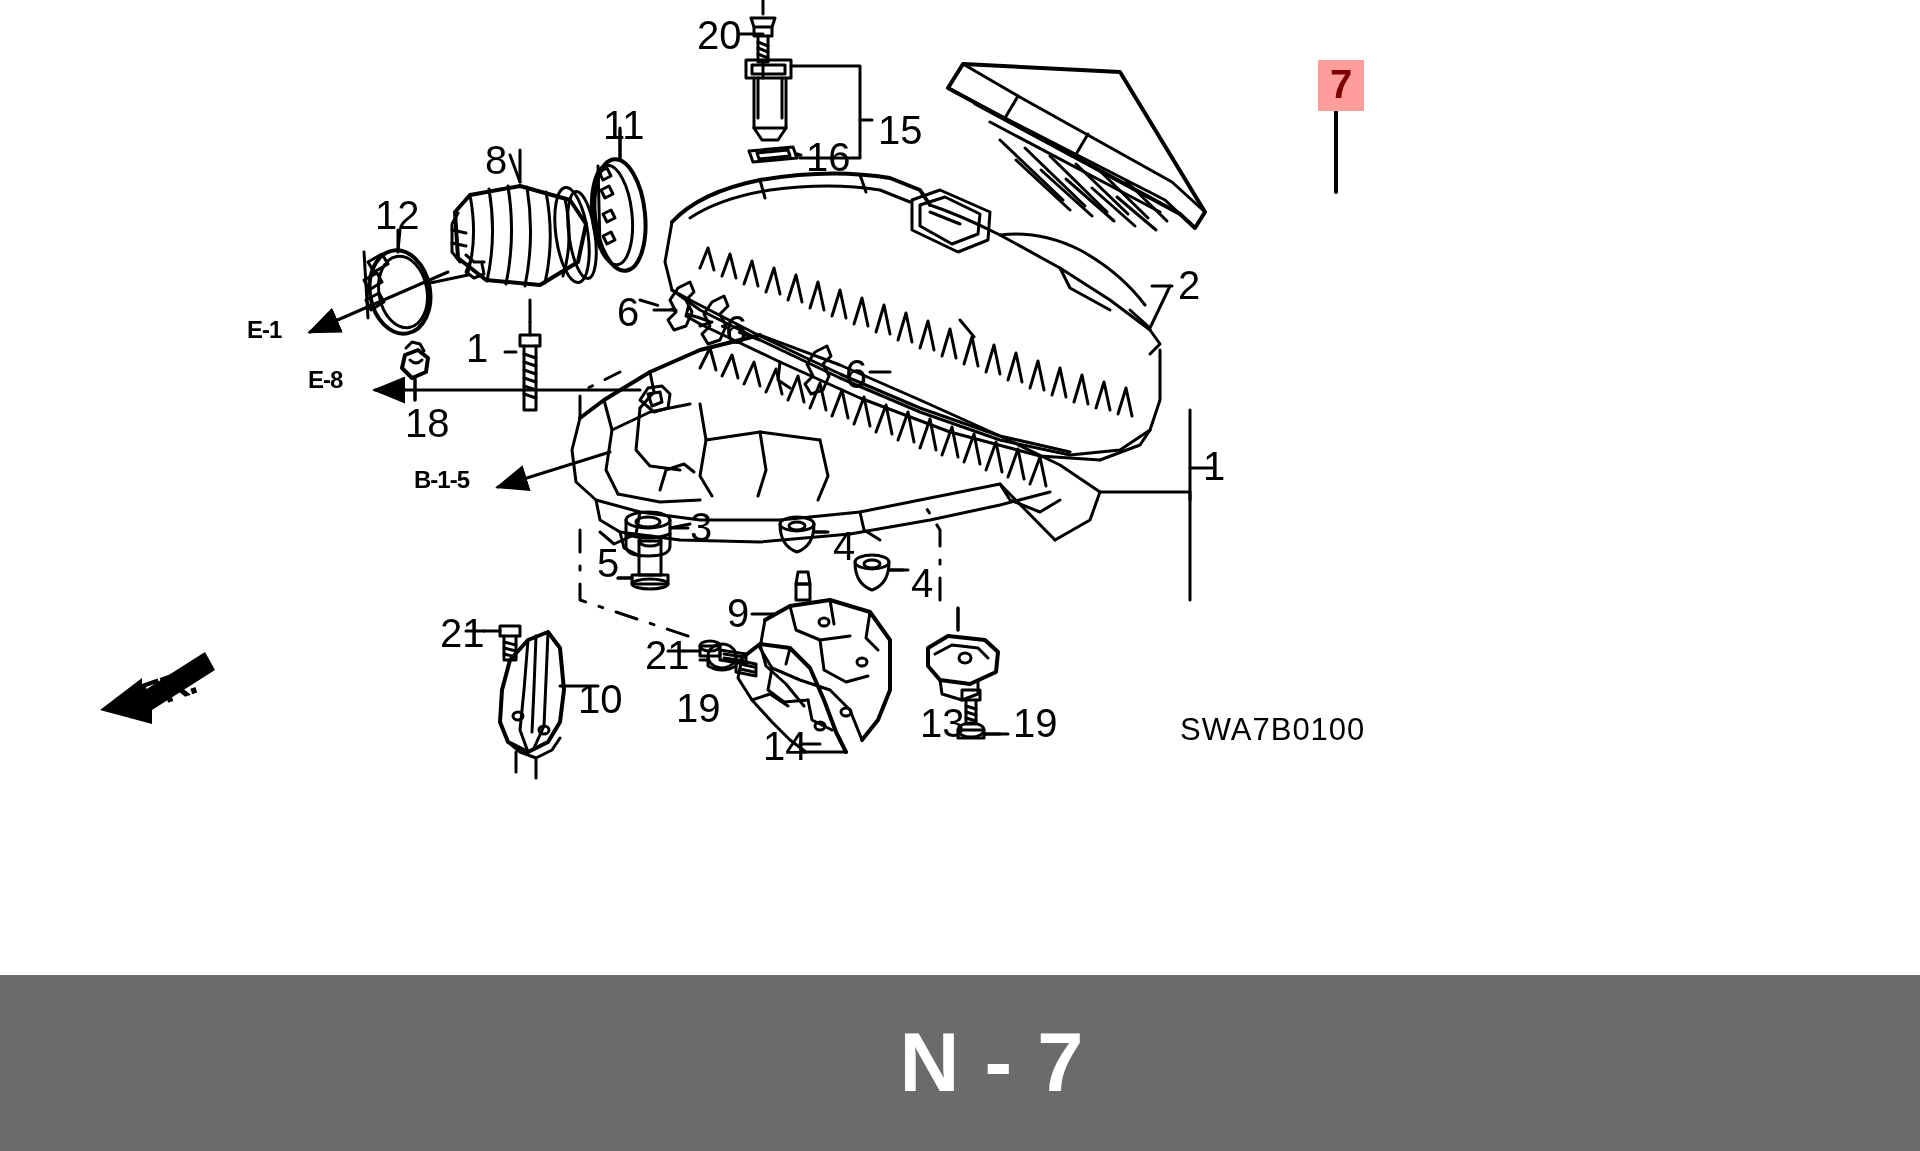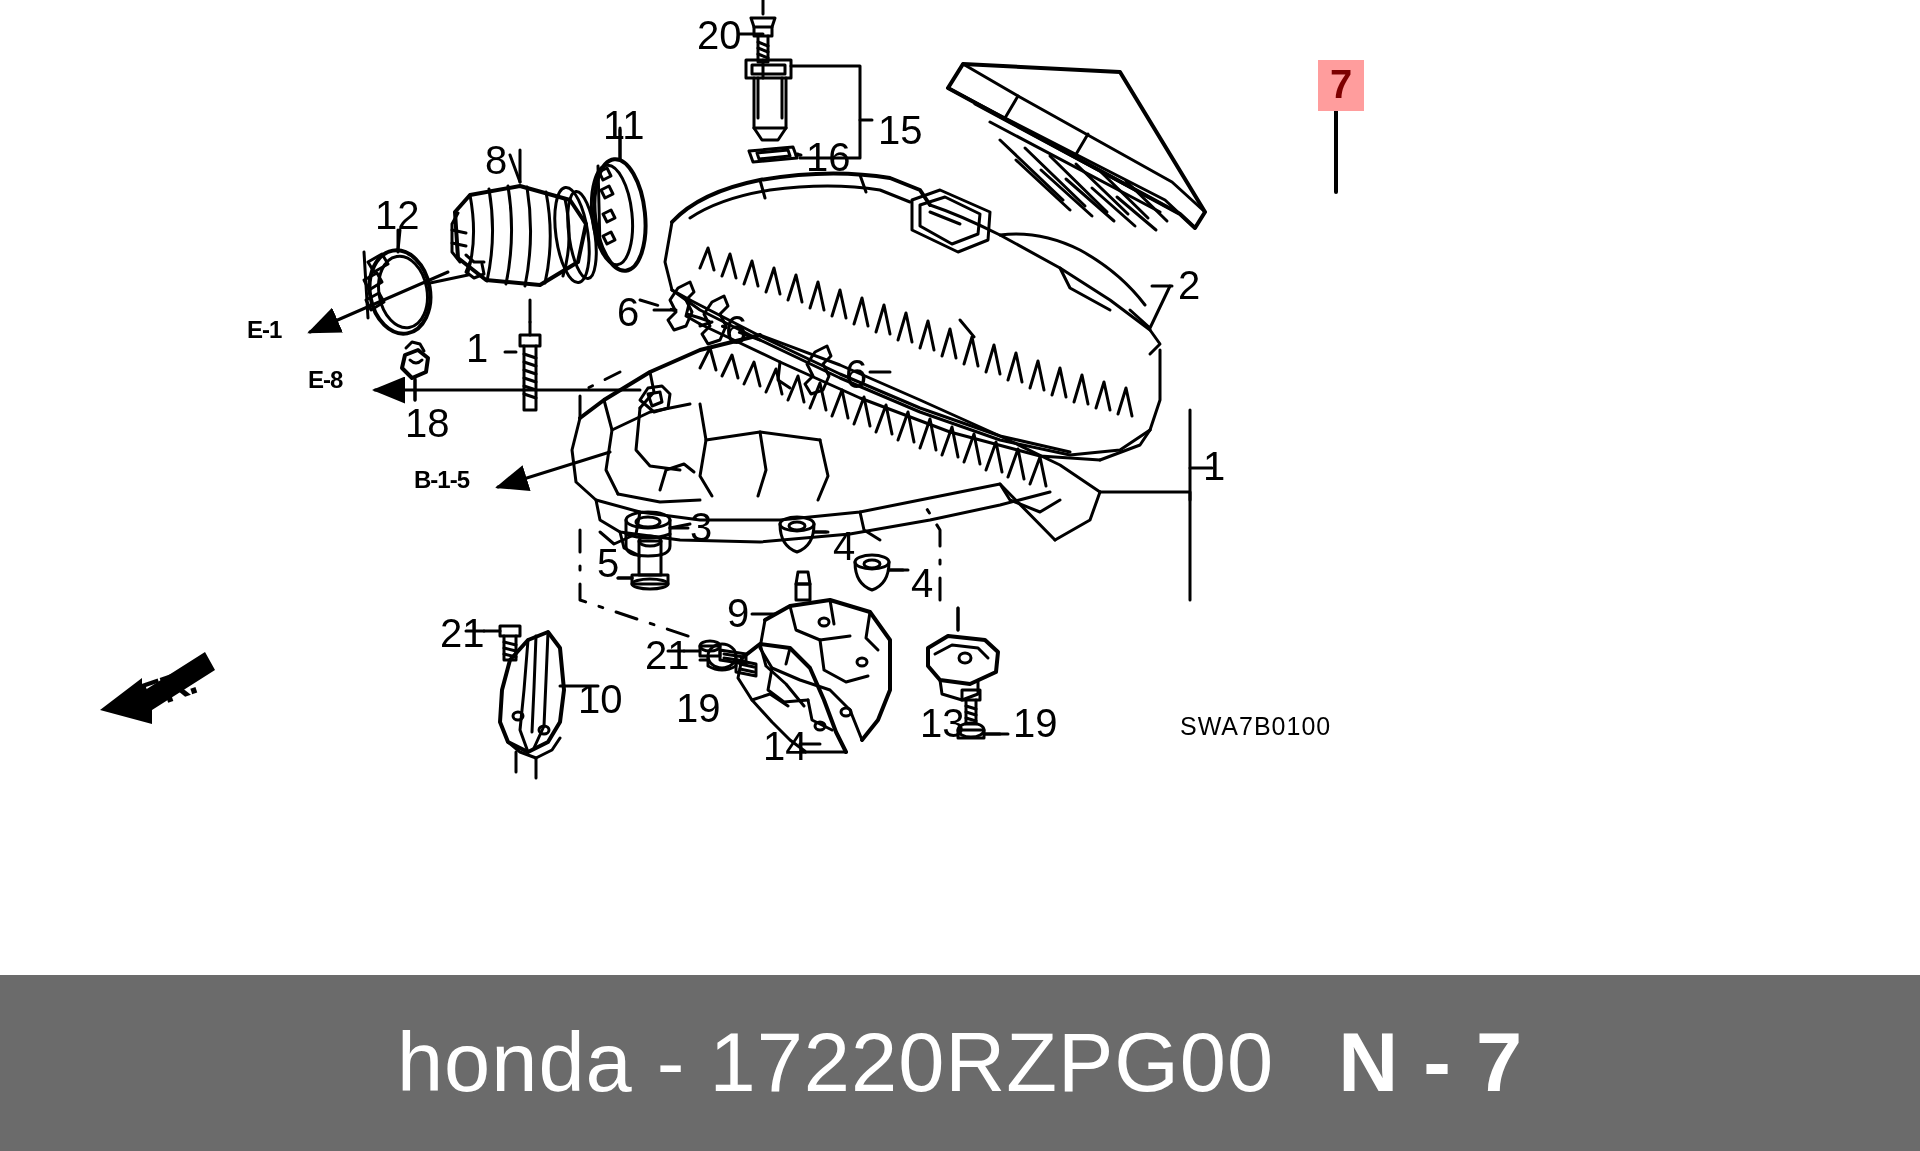--- a/index.html
+++ b/index.html
@@ -42,21 +42,21 @@
     letter-spacing: -1px;
   }
   .callout.highlight {
     background: #ff9d9d;
     color: #7d0000;
     font-weight: bold;
     padding: 4px 12px 7px 12px;
   }
   .diagcode {
     position: absolute;
-    font-size: 25px;
+    font-size: 31px;
     color: #000000;
     letter-spacing: 1px;
     white-space: nowrap;
   }
   .fr-label {
     position: absolute;
     font-weight: bold;
     font-size: 38px;
     color: #000000;
     transform: rotate(-19deg);
@@ -514,18 +514,17 @@
     <div class="callout" style="left:763px; top:726px;">14</div>
 
     <div class="fr-label" style="left:140px; top:668px;">FR.</div>
 
     <div class="diagcode" style="left:1180px; top:712px;">SWA7B0100</div>
 
   </div>
 
   <div id="footer-banner">
     <div id="footer-inner">
-      <span id="footer-brandpart">honda - 17220RZPG00</span>
       <span id="footer-section">N - 7</span>
     </div>
   </div>
 
 </div>
 
 </body></html>

